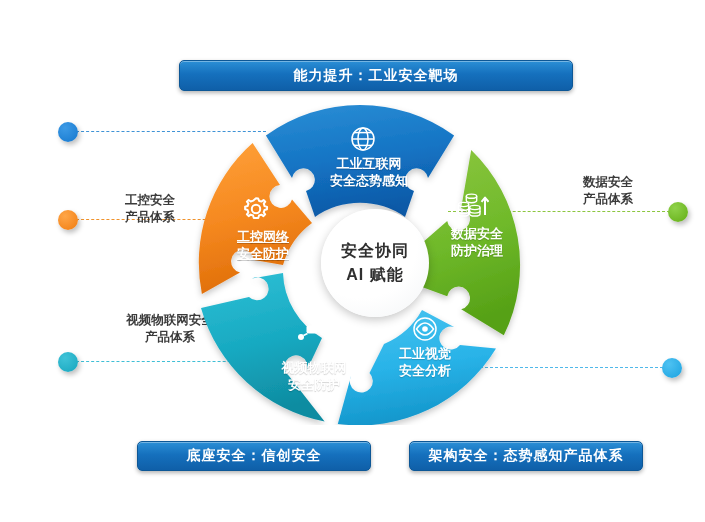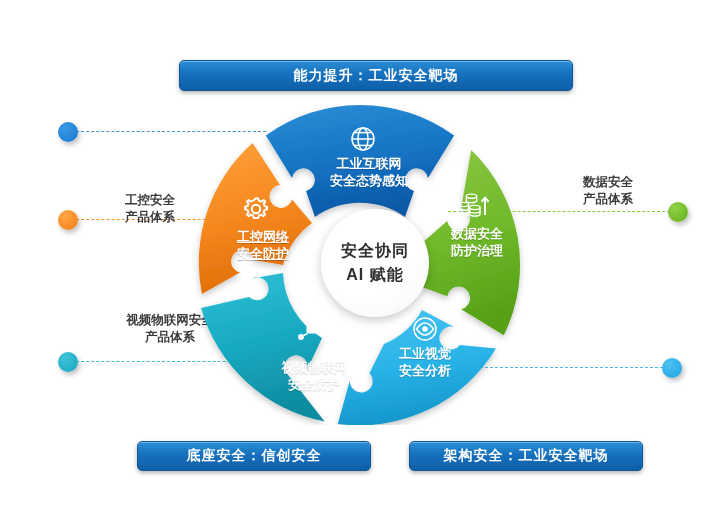--- a/index.html
+++ b/index.html
@@ -103,21 +103,21 @@
     color:#2f2f2f;font-size:16px;font-weight:bold;line-height:24px;letter-spacing:1px;
   }
 </style>
 </head>
 <body>
 
 <div class="stage">
 
   <div class="banner" id="banner-bl">底座安全：信创安全</div>
   <div class="banner" id="banner-top">能力提升：工业安全靶场</div>
-  <div class="banner" id="banner-br">架构安全：工业安全靶场</div>
+  <div class="banner" id="banner-br">架构安全：态势感知产品体系</div>
 
   <div class="lead" id="lead-tl"></div>
   <div class="lead" id="lead-ml"></div>
   <div class="lead" id="lead-bl"></div>
   <div class="lead" id="lead-tr"></div>
   <div class="lead" id="lead-br"></div>
 
   <div class="dot" id="dot-tl"></div>
   <div class="dot" id="dot-ml"></div>
   <div class="dot" id="dot-bl"></div>

